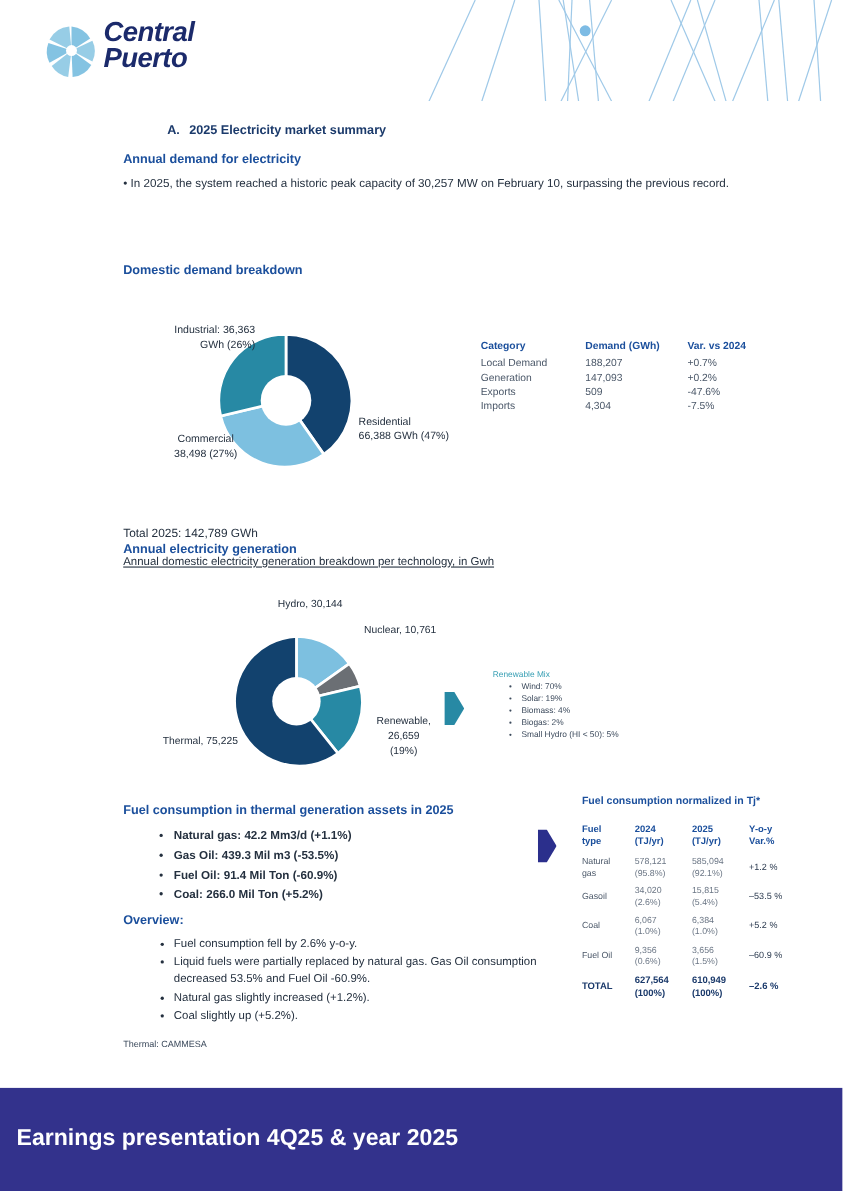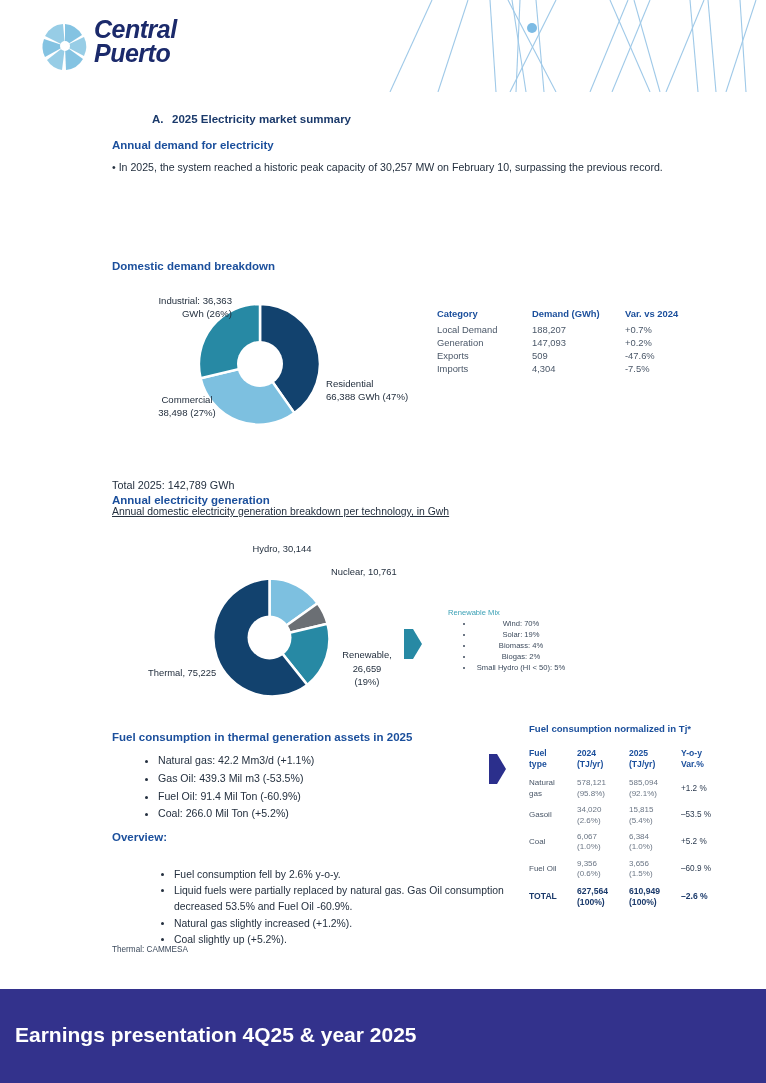--- a/index.html
+++ b/index.html
@@ -26,21 +26,21 @@
   .sec-a{position:absolute;left:152px;top:113px;font-size:11.5px;font-weight:bold;color:#1b3a6b;}
   .sec-a .ltr{display:inline-block;width:20px;}
 
   .h-blue{font-size:11.5px;font-weight:bold;color:#1b4f9c;}
   .body-txt{font-size:10.6px;color:#24303f;line-height:1.42;}
 
   .annual-demand-h{position:absolute;left:112px;top:139px;}
   .demand-bullets{position:absolute;left:112px;top:160px;width:560px;}
   .demand-bullets p{margin:0 0 0 0;}
 
-  .ddb-h{position:absolute;left:112px;top:260px;}
+  .ddb-h{position:absolute;left:112px;top:240px;}
 
   
   .donut1-wrap{position:absolute;left:196px;top:300px;width:128px;height:128px;}
   .d1-lbl{position:absolute;font-size:9.6px;color:#24303f;line-height:1.35;}
   .lbl-ind{left:122px;top:295px;width:110px;text-align:right;}
   .lbl-com{left:138px;top:394px;width:98px;text-align:center;}
   .lbl-res{left:326px;top:378px;width:150px;text-align:left;}
 
   
   .tbl1{position:absolute;left:437px;top:308px;font-size:9.4px;color:#3c4a5c;}
@@ -60,32 +60,32 @@
   .donut2-wrap{position:absolute;left:207px;top:575px;width:125px;height:125px;}
   .d2-lbl{position:absolute;font-size:9.4px;color:#24303f;line-height:1.35;}
   .lbl-hydro{left:222px;top:543px;width:120px;text-align:center;}
   .lbl-nuc{left:331px;top:566px;width:110px;text-align:left;}
   .lbl-ren{left:336px;top:648px;width:62px;text-align:center;line-height:1.45;}
   .lbl-thm{left:148px;top:667px;width:120px;text-align:left;}
 
   .arrow-teal{position:absolute;left:404px;top:629px;}
   .ren-mix{position:absolute;left:448px;top:608px;width:120px;}
   .ren-mix .t{font-size:7.6px;color:#3aa0b5;margin-bottom:1px;}
-  .ren-mix ul{margin:0;padding-left:26px;list-style:disc;text-align:center;}
+  .ren-mix ul{margin:0;padding-left:26px;list-style:disc;}
   .ren-mix li{font-size:7.6px;color:#3c4a5c;line-height:1.45;}
 
   
   .fuel-h{position:absolute;left:112px;top:731px;}
   .fuel-list{position:absolute;left:130px;top:752px;width:330px;}
-  .fuel-list ul{margin:0;padding-left:28px;list-style:disc;}
+  .fuel-list ul{margin:0;padding-left:28px;list-style:disc;font-weight:bold;}
   .fuel-list li{font-size:10.6px;color:#24303f;line-height:1.68;}
 
   .ov-h{position:absolute;left:112px;top:831px;}
   .ov-list{position:absolute;left:130px;top:851px;width:390px;}
-  .ov-list ul{margin:16px;padding-left:28px;list-style:disc;}
+  .ov-list ul{margin:0;padding-left:28px;list-style:disc;}
   .ov-list li{font-size:10.4px;color:#24303f;line-height:1.56;}
   .source{position:absolute;left:112px;top:945px;font-size:8.2px;color:#3c4a5c;}
 
   
   .arrow-navy{position:absolute;left:489px;top:754px;}
   .tbl2-h{position:absolute;left:529px;top:723px;font-size:9.6px;font-weight:bold;color:#1b4f9c;}
   .tbl2{position:absolute;left:529px;top:748px;}
   .tbl2 table{border-collapse:collapse;}
   .tbl2 th{font-size:8.6px;font-weight:bold;color:#1b4f9c;text-align:left;
            vertical-align:top;padding:0 6px 6px 0;line-height:1.25;}

